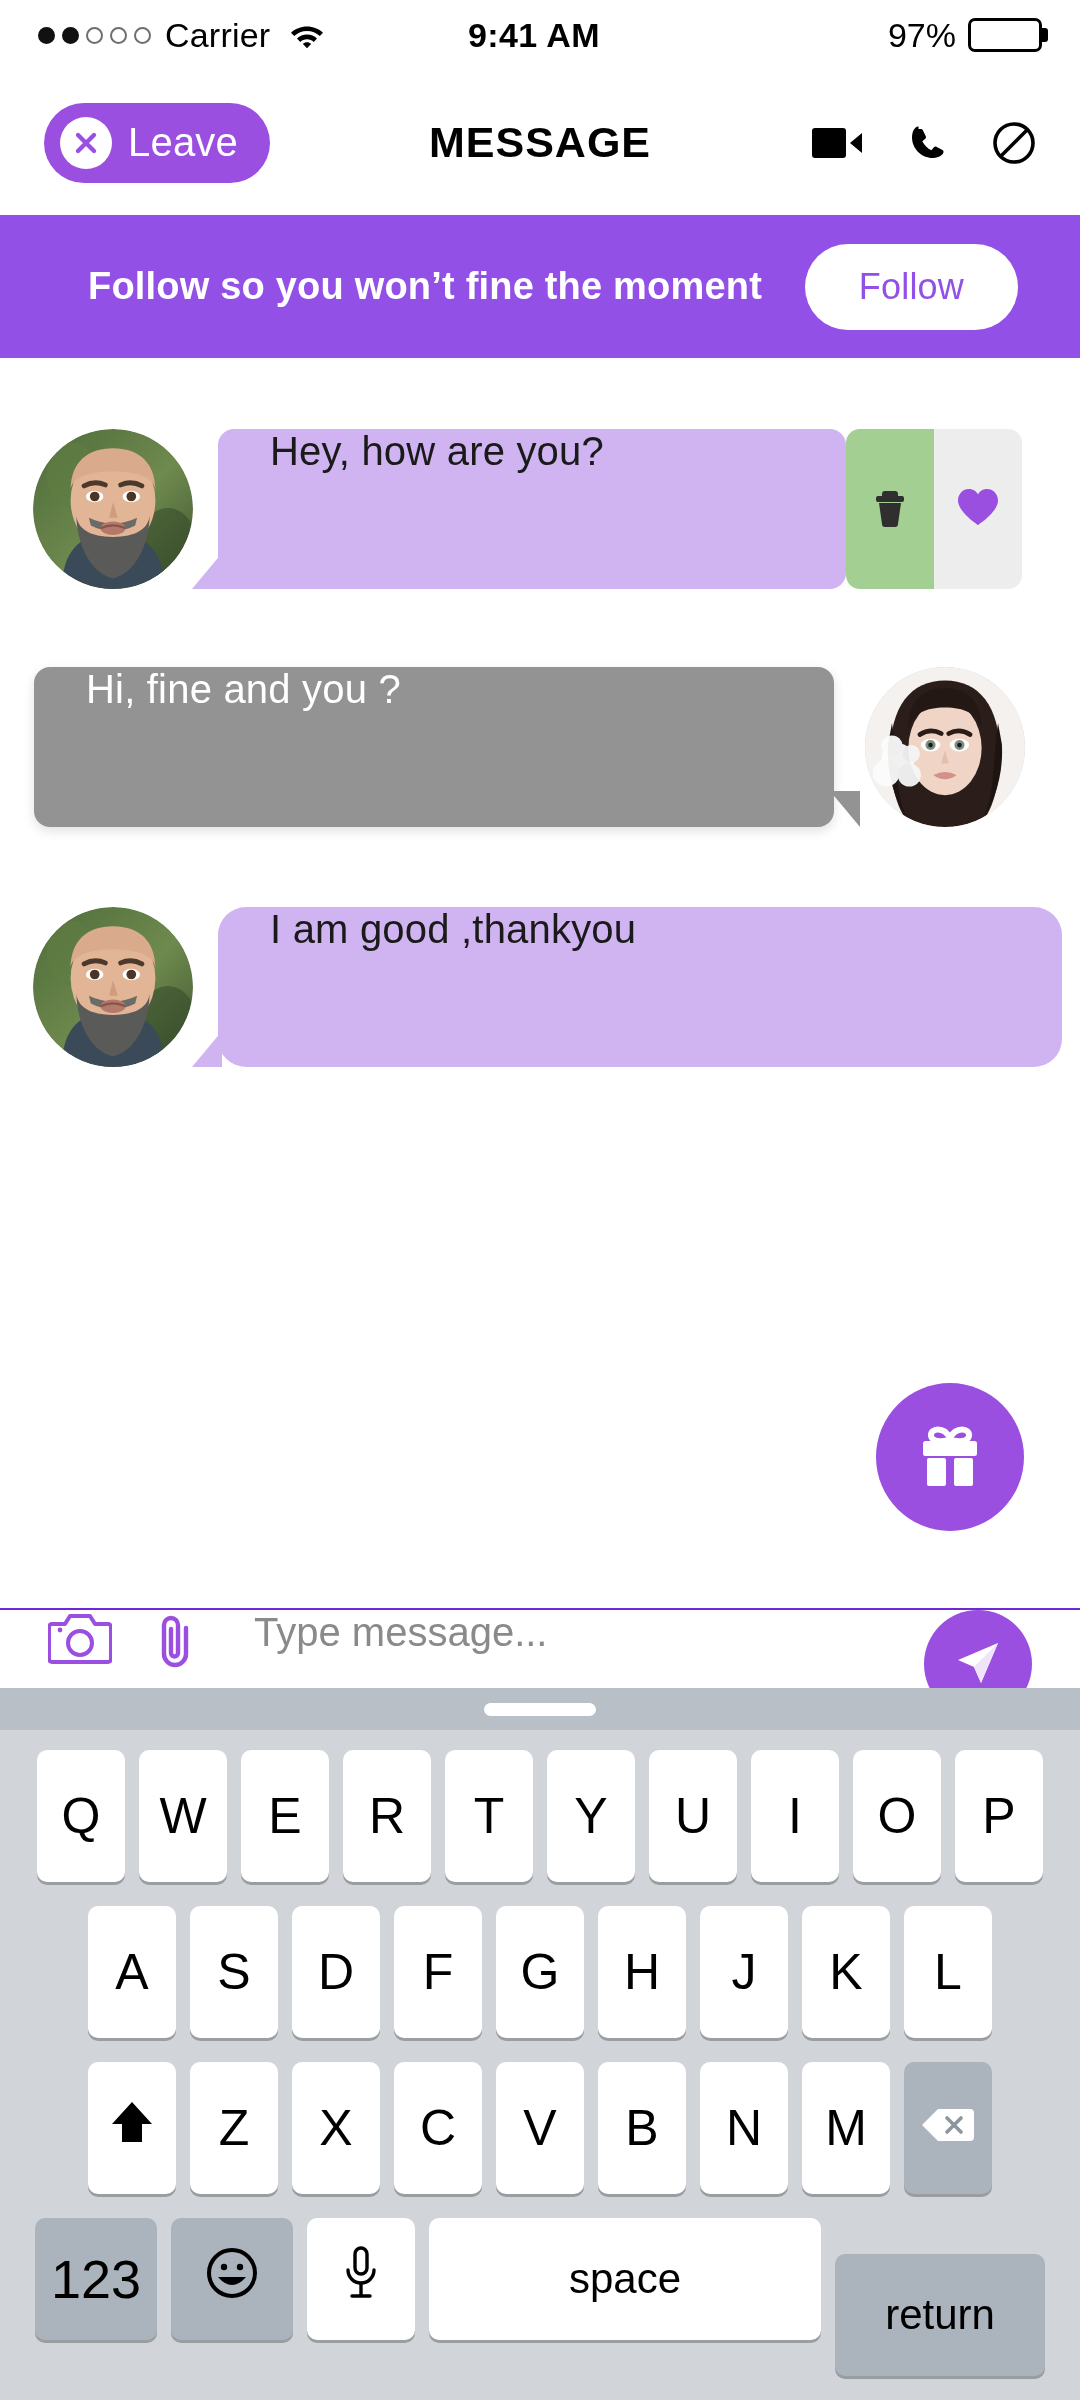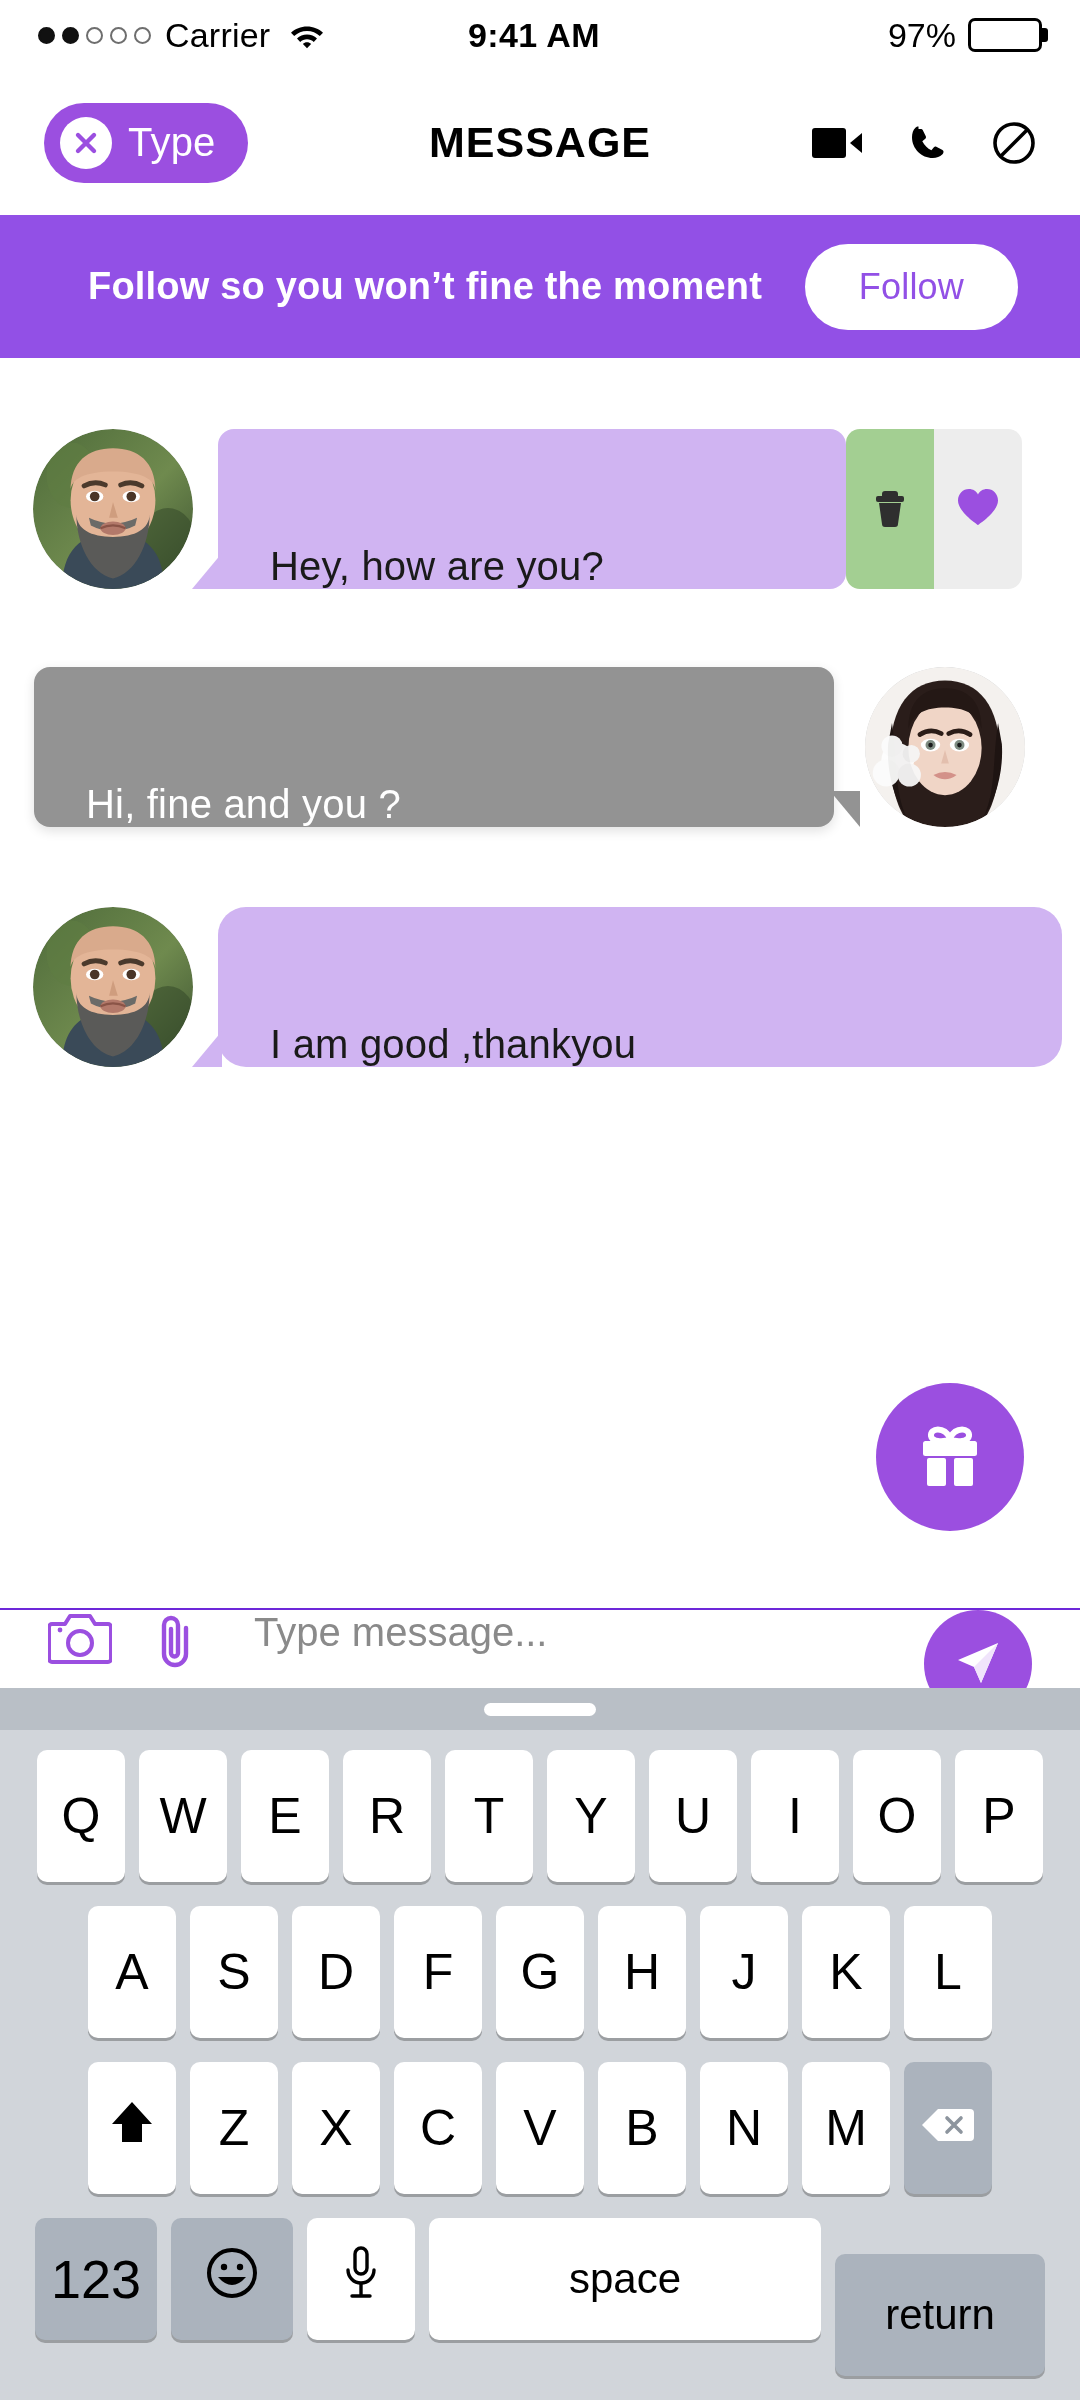--- a/index.html
+++ b/index.html
@@ -84,21 +84,21 @@
   .avatar {
     width:166px; height:166px; border-radius:50%; flex:none;
     overflow:hidden; position:relative; background:#d9d9d9;
     border:3px solid #fff;
   }
   .avatar svg { display:block; width:100%; height:100%; }
 
   .bubble-wrap { position:relative; display:flex; align-items:stretch; }
 
   .bubble {
-    position:relative; display:flex; align-items:flex-end;
+    position:relative; display:flex; align-items:flex-start;
     min-height:160px; padding:0 52px;
     font-size:40px; letter-spacing:.2px;
   }
   .bubble.purple {
     background:#d0b4f2; color:#1a1a1a;
     border-radius:16px 16px 16px 4px;
   }
   .bubble.purple::after {
     content:""; position:absolute; left:-26px; bottom:0;
     width:0; height:0;
@@ -216,21 +216,21 @@
     </div>
   </div>
 
   <div class="navbar">
     <button class="leave-btn">
       <span class="leave-x">
         <svg viewBox="0 0 30 30" width="30" height="30">
           <path d="M7 7 L23 23 M23 7 L7 23" stroke="#9b4fe0" stroke-width="4.4" stroke-linecap="round"></path>
         </svg>
       </span>
-      <span class="leave-label">Type</span>
+      <span class="leave-label">Leave</span>
     </button>
 
     <div class="nav-title">MESSAGE</div>
 
     <div class="nav-icons">
       <span class="nav-ic">
         <svg viewBox="0 0 52 36" width="52" height="36">
           <rect x="0" y="3" width="34" height="30" rx="3" fill="#000"></rect>
           <path d="M38 18 L50 8 L50 28 Z" fill="#000"></path>
         </svg>

